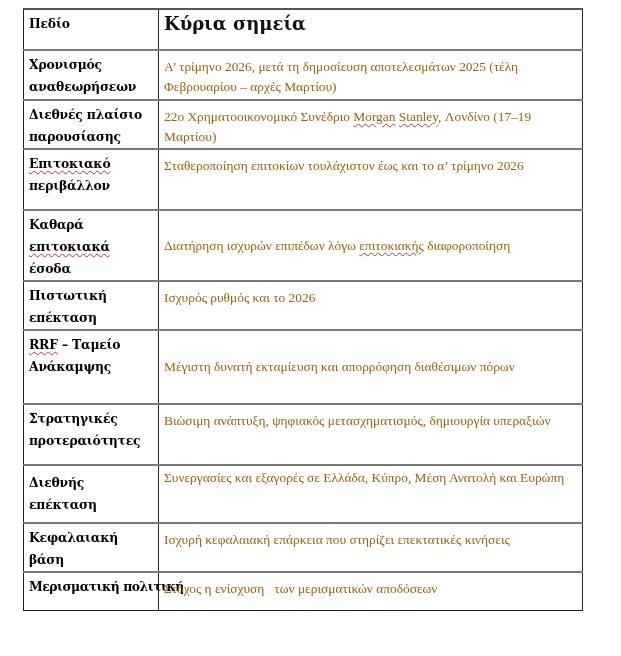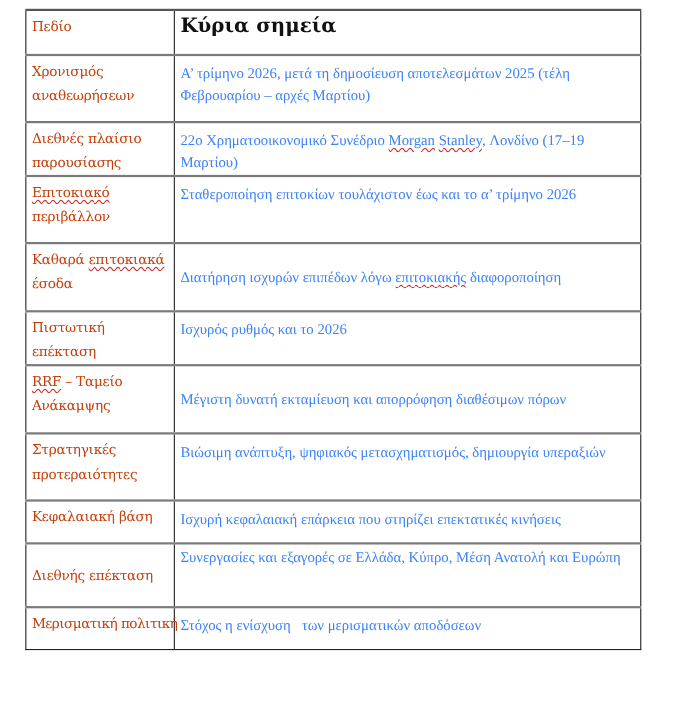--- a/index.html
+++ b/index.html
@@ -19,31 +19,31 @@
     padding: 3px 5px 0 5px;
     box-sizing: border-box;
     text-align: left;
   }
   .doc-table tr:last-child td { border-bottom: 1.5px solid #222; }
   .doc-table tr:first-child th { border-top: 2px solid #555; }
   col.c1 { width: 135px; }
   col.c2 { width: 424px; }
   .field {
     font-family: "DejaVu Serif", serif;
-    font-weight: normal;
+    font-weight: bold;
     font-size: 12.4px;
     line-height: 22px;
-    color: #c2410c;
+    color: #000000;
     letter-spacing: -0.2px;
   }
   .desc {
     font-family: "Liberation Serif", serif;
     font-size: 13.4px;
     line-height: 20px;
-    color: #3b82f6;
+    color: #a16207;
     padding-top: 6px !important;
   }
   .hdr-desc { font-family: "DejaVu Serif", serif; font-weight: bold; font-size: 18px; line-height: 22px; color:#111; padding-top:3px !important; }
   .spell {
     text-decoration: underline wavy #d03030;
     text-decoration-thickness: 1px;
     text-underline-offset: 2px;
   }
   .vcenter { vertical-align: middle !important; padding-top: 0 !important; }
 </style>
@@ -54,21 +54,21 @@
   <colgroup>
       <col class="c1">
       <col class="c2">
     </colgroup>
   <tbody>
       <tr style="height:41px">
     <th class="field">Πεδίο</th>
     <th class="hdr-desc">Κύρια σημεία</th>
   </tr>
 
-  <tr style="height:61px">
+  <tr style="height:50px">
     <td class="field"><span>Χρονισμός αναθεωρήσεων</span></td>
     <td class="desc"><span>Α’ τρίμηνο 2026, μετά τη δημοσίευση αποτελεσμάτων 2025 (τέλη Φεβρουαρίου – αρχές Μαρτίου)</span></td>
   </tr>
 
   <tr style="height:47px">
     <td class="field"><span>Διεθνές πλαίσιο παρουσίασης</span></td>
     <td class="desc"><span>22ο Χρηματοοικονομικό Συνέδριο </span><span class="spell">Morgan</span><span> </span><span class="spell">Stanley</span><span>, Λονδίνο (17–19 Μαρτίου)</span></td>
   </tr>
 
 
@@ -80,38 +80,38 @@
   <tr style="height:62px">
     <td class="field"><span>Καθαρά </span><span class="spell">επιτοκιακά</span><span> έσοδα</span></td>
     <td class="desc vcenter"><span>Διατήρηση ισχυρών επιπέδων λόγω </span><span class="spell">επιτοκιακής</span><span> διαφοροποίηση</span></td>
   </tr>
 
   <tr style="height:42px">
     <td class="field"><span>Πιστωτική επέκταση</span></td>
     <td class="desc"><span>Ισχυρός ρυθμός και το 2026</span></td>
   </tr>
 
-  <tr style="height:62px">
+  <tr style="height:74px">
     <td class="field"><span class="spell">RRF</span><span> – Ταμείο Ανάκαμψης</span></td>
     <td class="desc vcenter"><span>Μέγιστη δυνατή εκταμίευση και απορρόφηση διαθέσιμων πόρων</span></td>
   </tr>
 
   <tr style="height:61px">
     <td class="field"><span>Στρατηγικές προτεραιότητες</span></td>
     <td class="desc"><span>Βιώσιμη ανάπτυξη, ψηφιακός μετασχηματισμός, δημιουργία υπεραξιών</span></td>
   </tr>
 
+  <tr style="height:58px">
+    <td class="field vcenter"><span>Διεθνής επέκταση</span></td>
+    <td class="desc" style="padding-top:2px !important"><span>Συνεργασίες και εξαγορές σε Ελλάδα, Κύπρο, Μέση Ανατολή και Ευρώπη</span></td>
+  </tr>
+
   <tr style="height:39px">
     <td class="field"><span>Κεφαλαιακή βάση</span></td>
     <td class="desc"><span>Ισχυρή κεφαλαιακή επάρκεια που στηρίζει επεκτατικές κινήσεις</span></td>
-  </tr>
-
-  <tr style="height:58px">
-    <td class="field vcenter"><span>Διεθνής επέκταση</span></td>
-    <td class="desc" style="padding-top:2px !important"><span>Συνεργασίες και εξαγορές σε Ελλάδα, Κύπρο, Μέση Ανατολή και Ευρώπη</span></td>
   </tr>
 
   <tr style="height:38px">
     <td class="field" style="white-space:nowrap; letter-spacing:-0.5px"><span>Μερισματική πολιτική</span></td>
     <td class="desc" style="white-space:pre"><span>Στόχος η ενίσχυση   των μερισματικών αποδόσεων</span></td>
   </tr>
 </tbody>
   </table>
 
 </body></html>

